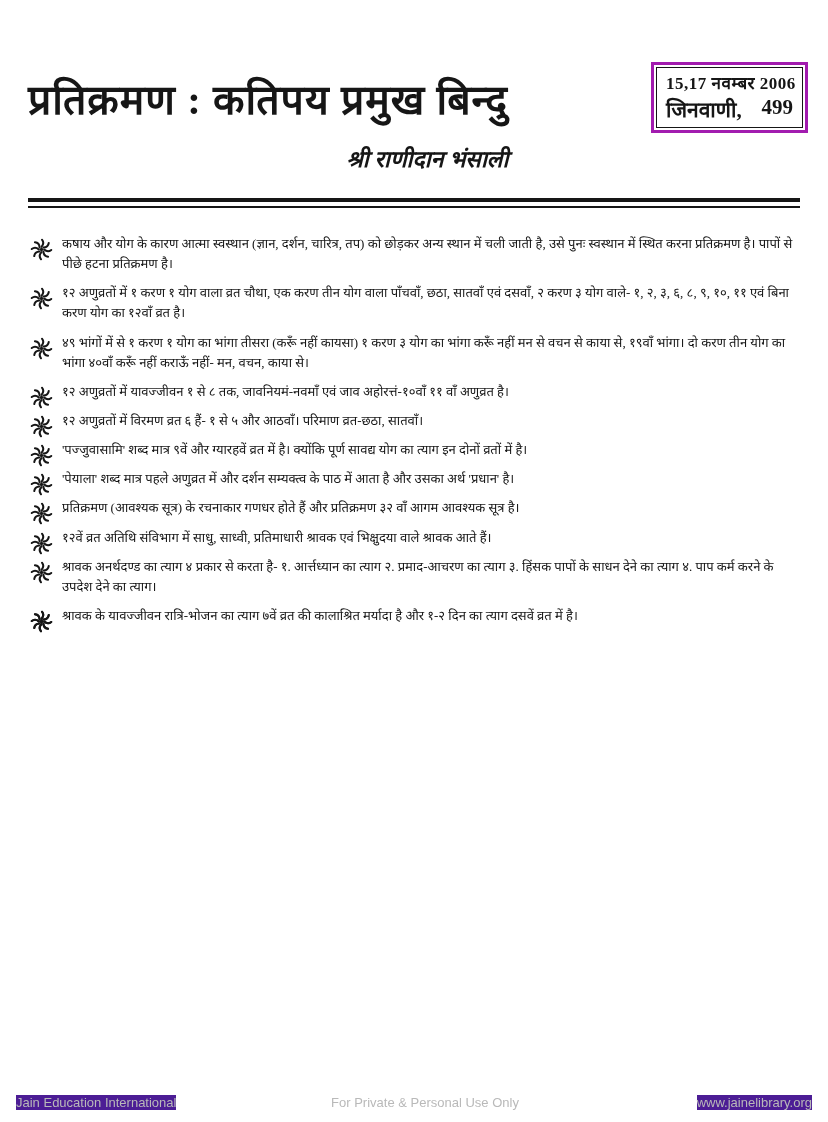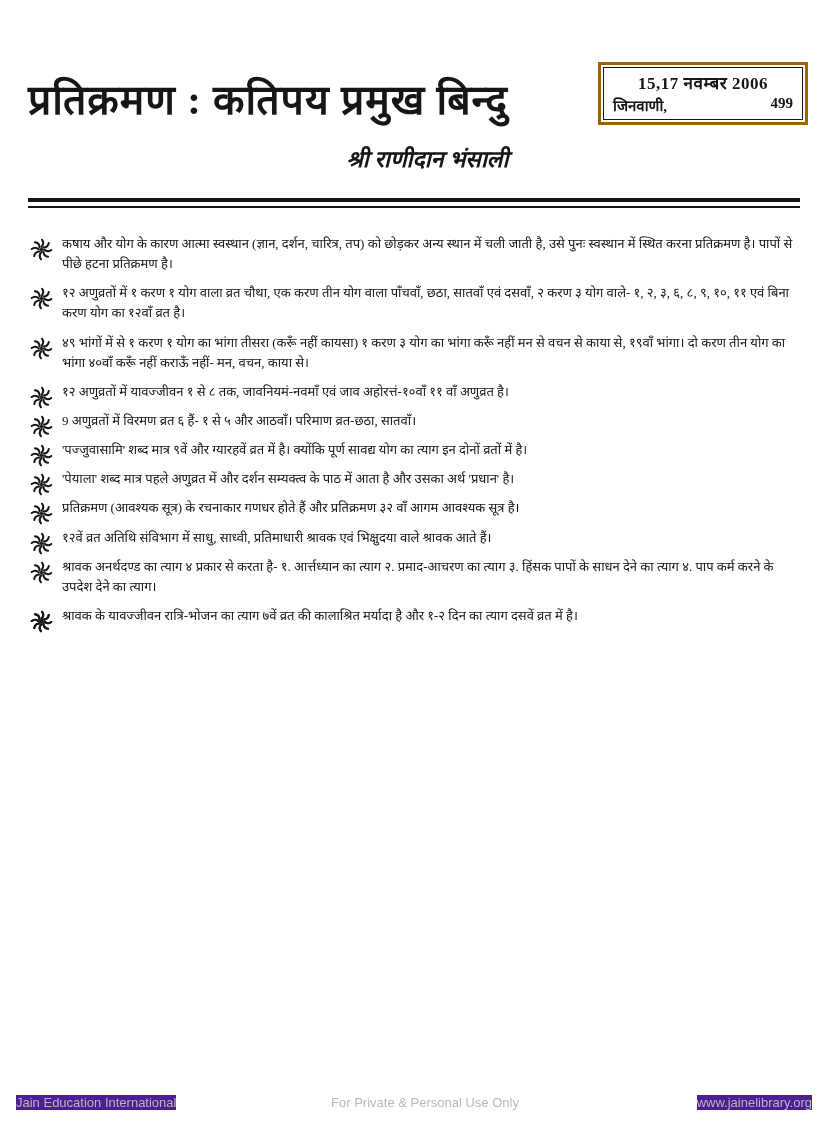--- a/index.html
+++ b/index.html
@@ -9,40 +9,40 @@
     width:828px; height:1122px;
     margin:0 auto;
     background:#ffffff;
     font-family:"Liberation Serif","DejaVu Serif",serif;
     color:#161616;
     overflow:hidden;
   }
   
   .stamp-box {
     position:absolute; top:62px; right:20px;
-    width:210px;
-    border:3px solid #a16207;
+    width:157px;
+    border:3px solid #a21caf;
     padding:2px;
     background:#fff;
   }
   .stamp-inner {
     border:1.5px solid #161616;
     padding:3px 9px 4px 9px;
   }
   .stamp-line1 {
     text-align:center;
     font-weight:bold;
     font-size:17px;
     letter-spacing:0.5px;
     white-space:nowrap;
   }
   .stamp-line2 {
     display:flex; justify-content:space-between;
     font-weight:bold;
-    font-size:15px;
+    font-size:21px;
     margin-top:1px;
   }
   
   .title {
     padding-top:70px;
     text-align:left;
     font-weight:bold;
     font-size:41px;
     letter-spacing:1px;
     margin-left:28px;
@@ -186,21 +186,21 @@
         <path d="M12 9.2 Q15.5 5.5 12.5 1.8" transform="rotate(45 12 12)"></path>
         <path d="M12 9.2 Q15.5 5.5 12.5 1.8" transform="rotate(90 12 12)"></path>
         <path d="M12 9.2 Q15.5 5.5 12.5 1.8" transform="rotate(135 12 12)"></path>
         <path d="M12 9.2 Q15.5 5.5 12.5 1.8" transform="rotate(180 12 12)"></path>
         <path d="M12 9.2 Q15.5 5.5 12.5 1.8" transform="rotate(225 12 12)"></path>
         <path d="M12 9.2 Q15.5 5.5 12.5 1.8" transform="rotate(270 12 12)"></path>
         <path d="M12 9.2 Q15.5 5.5 12.5 1.8" transform="rotate(315 12 12)"></path>
       </g>
       <circle cx="12" cy="12" r="1.7" fill="#161616"></circle>
     </svg>
-    <span>9 अणुव्रतों में विरमण व्रत ६ हैं- १ से ५ और आठवाँ। परिमाण व्रत-छठा, सातवाँ।</span>
+    <span>१२ अणुव्रतों में विरमण व्रत ६ हैं- १ से ५ और आठवाँ। परिमाण व्रत-छठा, सातवाँ।</span>
   </li>
 
   <li>
     <svg class="bullet-icon" viewBox="0 0 24 24" aria-hidden="true">
       <g stroke="#161616" stroke-width="2.1" fill="none" stroke-linecap="round">
         <path d="M12 9.2 Q15.5 5.5 12.5 1.8" transform="rotate(0 12 12)"></path>
         <path d="M12 9.2 Q15.5 5.5 12.5 1.8" transform="rotate(45 12 12)"></path>
         <path d="M12 9.2 Q15.5 5.5 12.5 1.8" transform="rotate(90 12 12)"></path>
         <path d="M12 9.2 Q15.5 5.5 12.5 1.8" transform="rotate(135 12 12)"></path>
         <path d="M12 9.2 Q15.5 5.5 12.5 1.8" transform="rotate(180 12 12)"></path>

